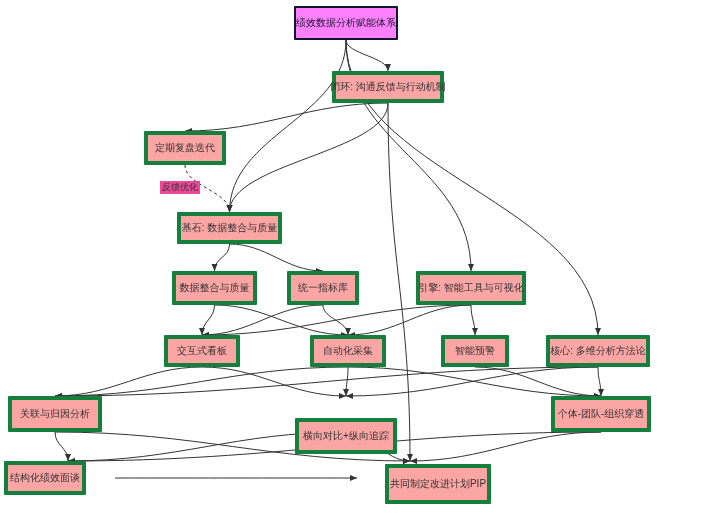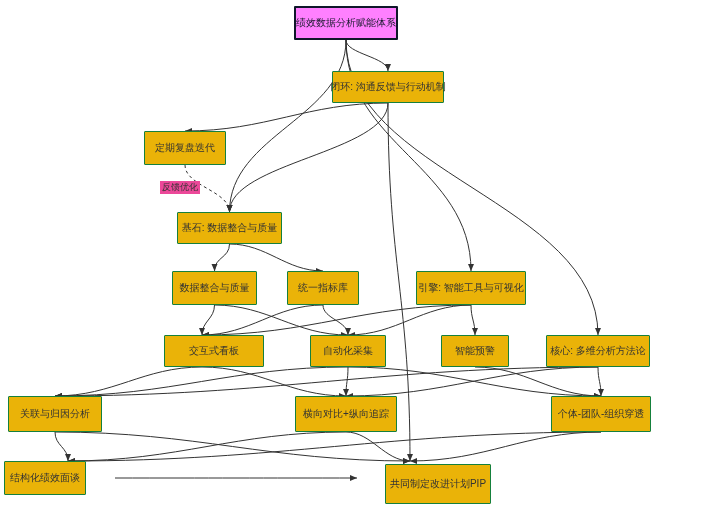--- a/index.html
+++ b/index.html
@@ -37,22 +37,22 @@
   .edge-path.dashed {
     stroke-dasharray: 3 3;
   }
   .node {
     position: absolute;
     box-sizing: border-box;
     display: flex;
     align-items: center;
     justify-content: center;
     text-align: center;
-    background: #eab308;
-    border: 1px solid #15803d;
+    background: #fca5a5;
+    border: 4px solid #15803d;
     color: #333333;
     font-size: 10px;
     line-height: 1.25;
     border-radius: 1px;
     padding: 2px 4px;
     white-space: nowrap;
   }
   .node.root {
     background: #FF80FF;
     border: 2px solid #0f172a;
@@ -132,36 +132,36 @@
       </div>
       <div class="node" style="left: 172px; top: 271px; width: 85px; height: 34px;">
         <span>数据整合与质量</span>
       </div>
       <div class="node" style="left: 287px; top: 271px; width: 72px; height: 34px;">
         <span>统一指标库</span>
       </div>
       <div class="node" style="left: 416px; top: 271px; width: 110px; height: 34px;">
         <span>引擎: 智能工具与可视化</span>
       </div>
-      <div class="node" style="left: 164px; top: 335px; width: 100px; height: 32px;">
+      <div class="node" style="left: 164px; top: 335px; width: 76px; height: 32px;">
         <span>交互式看板</span>
       </div>
       <div class="node" style="left: 310px; top: 335px; width: 76px; height: 32px;">
         <span>自动化采集</span>
       </div>
       <div class="node" style="left: 441px; top: 335px; width: 68px; height: 32px;">
         <span>智能预警</span>
       </div>
       <div class="node" style="left: 546px; top: 335px; width: 104px; height: 32px;">
         <span>核心: 多维分析方法论</span>
       </div>
       <div class="node" style="left: 8px; top: 396px; width: 94px; height: 36px;">
         <span>关联与归因分析</span>
       </div>
-      <div class="node" style="left: 295px; top: 396px; width: 102px; height: 36px;">
+      <div class="node" style="left: 295px; top: 418px; width: 102px; height: 36px;">
         <span>横向对比+纵向追踪</span>
       </div>
       <div class="node" style="left: 551px; top: 396px; width: 100px; height: 36px;">
         <span>个体-团队-组织穿透</span>
       </div>
       <div class="node" style="left: 4px; top: 461px; width: 82px; height: 34px;">
         <span>结构化绩效面谈</span>
       </div>
       <div class="node" style="left: 357px; top: 464px; width: 106px; height: 40px; margin-left: 28px;">
         <span>共同制定改进计划PIP</span>

